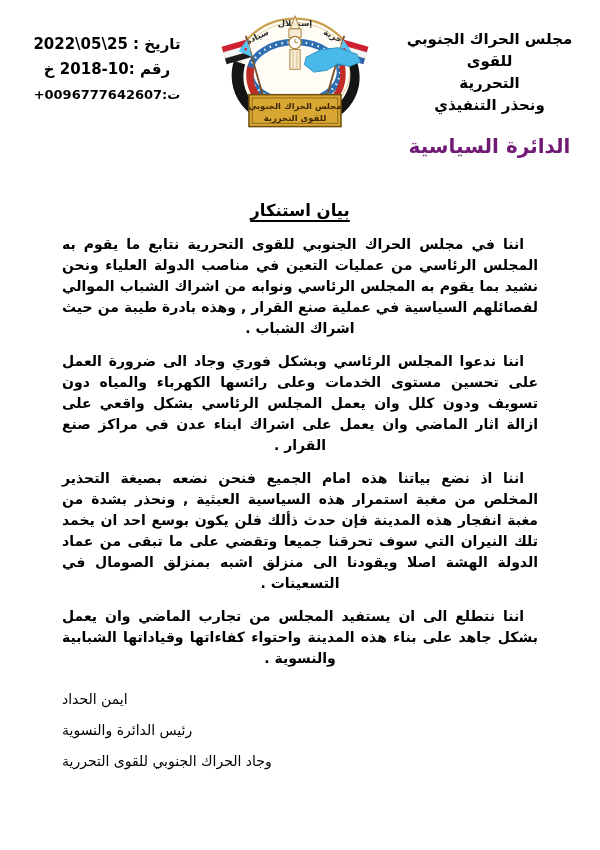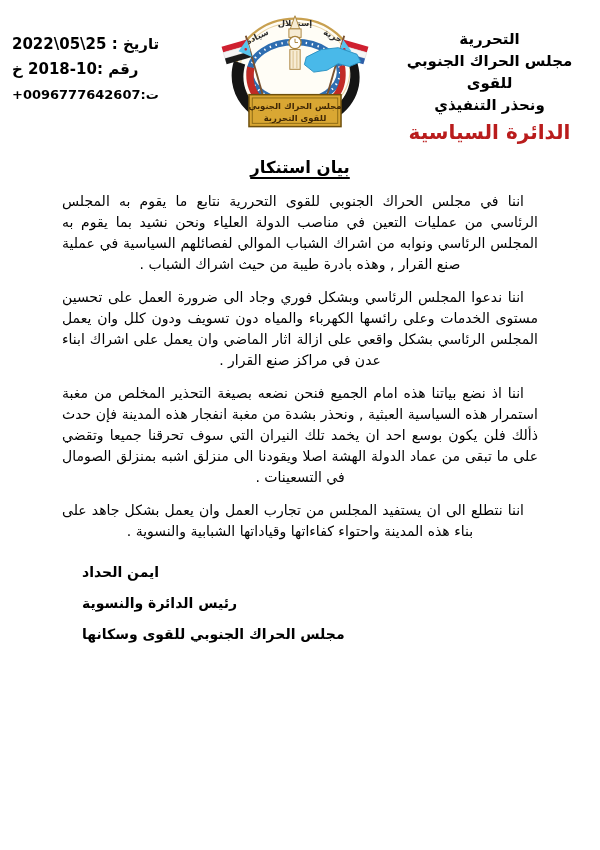--- a/index.html
+++ b/index.html
@@ -5,49 +5,49 @@
   html,body{margin:0;padding:0;}
   body{
     width:600px;min-height:850px;background:#ffffff;
     font-family:"DejaVu Sans",sans-serif;color:#000;direction:rtl;
     overflow:hidden;
   }
   .sheet{width:600px;height:850px;position:relative;background:#fff;}
   
   .letterhead{display:flex;justify-content:space-between;align-items:flex-start;padding:24px 8px 0 8px;}
   .org-block{width:205px;text-align:center;font-weight:bold;font-size:15px;line-height:22px;padding-top:4px;}
-  .org-block .dept{font-size:20px;line-height:26px;margin-top:3px;color:#b91c1c;}
+  .org-block .dept{font-size:20px;line-height:26px;margin-top:17px;color:#701a75;}
   .emblem-wrap{width:170px;display:flex;justify-content:center;margin-top:-12px;}
-  .info-block{width:190px;text-align:left;font-weight:bold;font-size:15px;line-height:25px;padding-top:8px;padding-left:4px;}
+  .info-block{width:190px;text-align:center;font-weight:bold;font-size:15px;line-height:25px;padding-top:8px;padding-left:4px;}
   .info-block .phone{font-size:13px;}
   
   .title{
-    text-align:center;font-weight:bold;font-size:16.5px;margin:13px 0 14px 0;
+    text-align:center;font-weight:bold;font-size:16.5px;margin:42px 0 14px 0;
     text-decoration:underline;text-underline-offset:4px;text-decoration-thickness:1.5px;
   }
-  .body-text{padding:0 62px;font-weight:normal;font-size:14px;}
+  .body-text{padding:0 62px;font-weight:bold;font-size:14px;}
   .body-text p{
     margin:0 0 12px 0;line-height:21px;
     text-align:justify;text-align-last:center;text-indent:14px;
   }
   
-  .signature{padding:8px 62px 0 62px;font-weight:bold;font-size:14px;margin-left:20px;}
+  .signature{padding:8px 62px 0 62px;font-weight:normal;font-size:14px;}
   .signature div{text-align:left;line-height:21px;margin-bottom:10px;}
   svg text{font-family:"DejaVu Sans",sans-serif;}
 </style>
 </head>
 <body>
 
 <div class="sheet">
 
   <div class="letterhead">
 
     <div class="org-block">
+      <div>مجلس الحراك الجنوبي للقوى</div>
       <div>التحررية</div>
-      <div>مجلس الحراك الجنوبي للقوى</div>
       <div>ونحذر التنفيذي</div>
       <div class="dept">الدائرة السياسية</div>
     </div>
 
     <div class="emblem-wrap">
       <svg width="160" height="124" viewBox="0 0 170 132" aria-hidden="true">
 
         <ellipse cx="85" cy="62" rx="63" ry="55" fill="#fffdf6" stroke="#c8a050" stroke-width="2.5"></ellipse>
         <ellipse cx="85" cy="62" rx="58.5" ry="50.5" fill="none" stroke="#e8d3a4" stroke-width="1.2"></ellipse>
 
@@ -110,23 +110,23 @@
       <div class="phone">ت:‎+0096777642607</div>
     </div>
   </div>
 
   <div class="title">بيان استنكار</div>
 
   <div class="body-text">
     <p>اننا في مجلس الحراك الجنوبي للقوى التحررية نتابع ما يقوم به المجلس الرئاسي من عمليات التعين في مناصب الدولة العلياء ونحن نشيد بما يقوم به المجلس الرئاسي ونوابه من اشراك الشباب الموالي لفصائلهم السياسية في عملية صنع القرار , وهذه بادرة طيبة من حيث اشراك الشباب .</p>
     <p>اننا ندعوا المجلس الرئاسي وبشكل فوري وجاد الى ضرورة العمل على تحسين مستوى الخدمات وعلى رائسها الكهرباء والمياه دون تسويف ودون كلل وان يعمل المجلس الرئاسي بشكل واقعي على ازالة اثار الماضي وان يعمل على اشراك ابناء عدن في مراكز صنع القرار .</p>
     <p>اننا اذ نضع بياتنا هذه امام الجميع فنحن نضعه بصيغة التحذير المخلص من مغبة استمرار هذه السياسية العبثية , ونحذر بشدة من مغبة انفجار هذه المدينة فإن حدث ذألك فلن يكون بوسع احد ان يخمد تلك النيران التي سوف تحرقنا جميعا وتقضي على ما تبقى من عماد الدولة الهشة اصلا ويقودنا الى منزلق اشبه بمنزلق الصومال في التسعينات .</p>
-    <p>اننا نتطلع الى ان يستفيد المجلس من تجارب العمل وان يعمل بشكل جاهد على بناء هذه المدينة واحتواء كفاءاتها وقياداتها الشبابية والنسوية .</p>
+    <p>اننا نتطلع الى ان يستفيد المجلس من تجارب الماضي وان يعمل بشكل جاهد على بناء هذه المدينة واحتواء كفاءاتها وقياداتها الشبابية والنسوية .</p>
   </div>
 
   <div class="signature">
     <div>ايمن الحداد</div>
     <div>رئيس الدائرة والنسوية</div>
-    <div>مجلس الحراك الجنوبي للقوى وسكانها</div>
+    <div>وجاد الحراك الجنوبي للقوى التحررية</div>
 
   </div>
 
 </div>
 
 </body></html>

